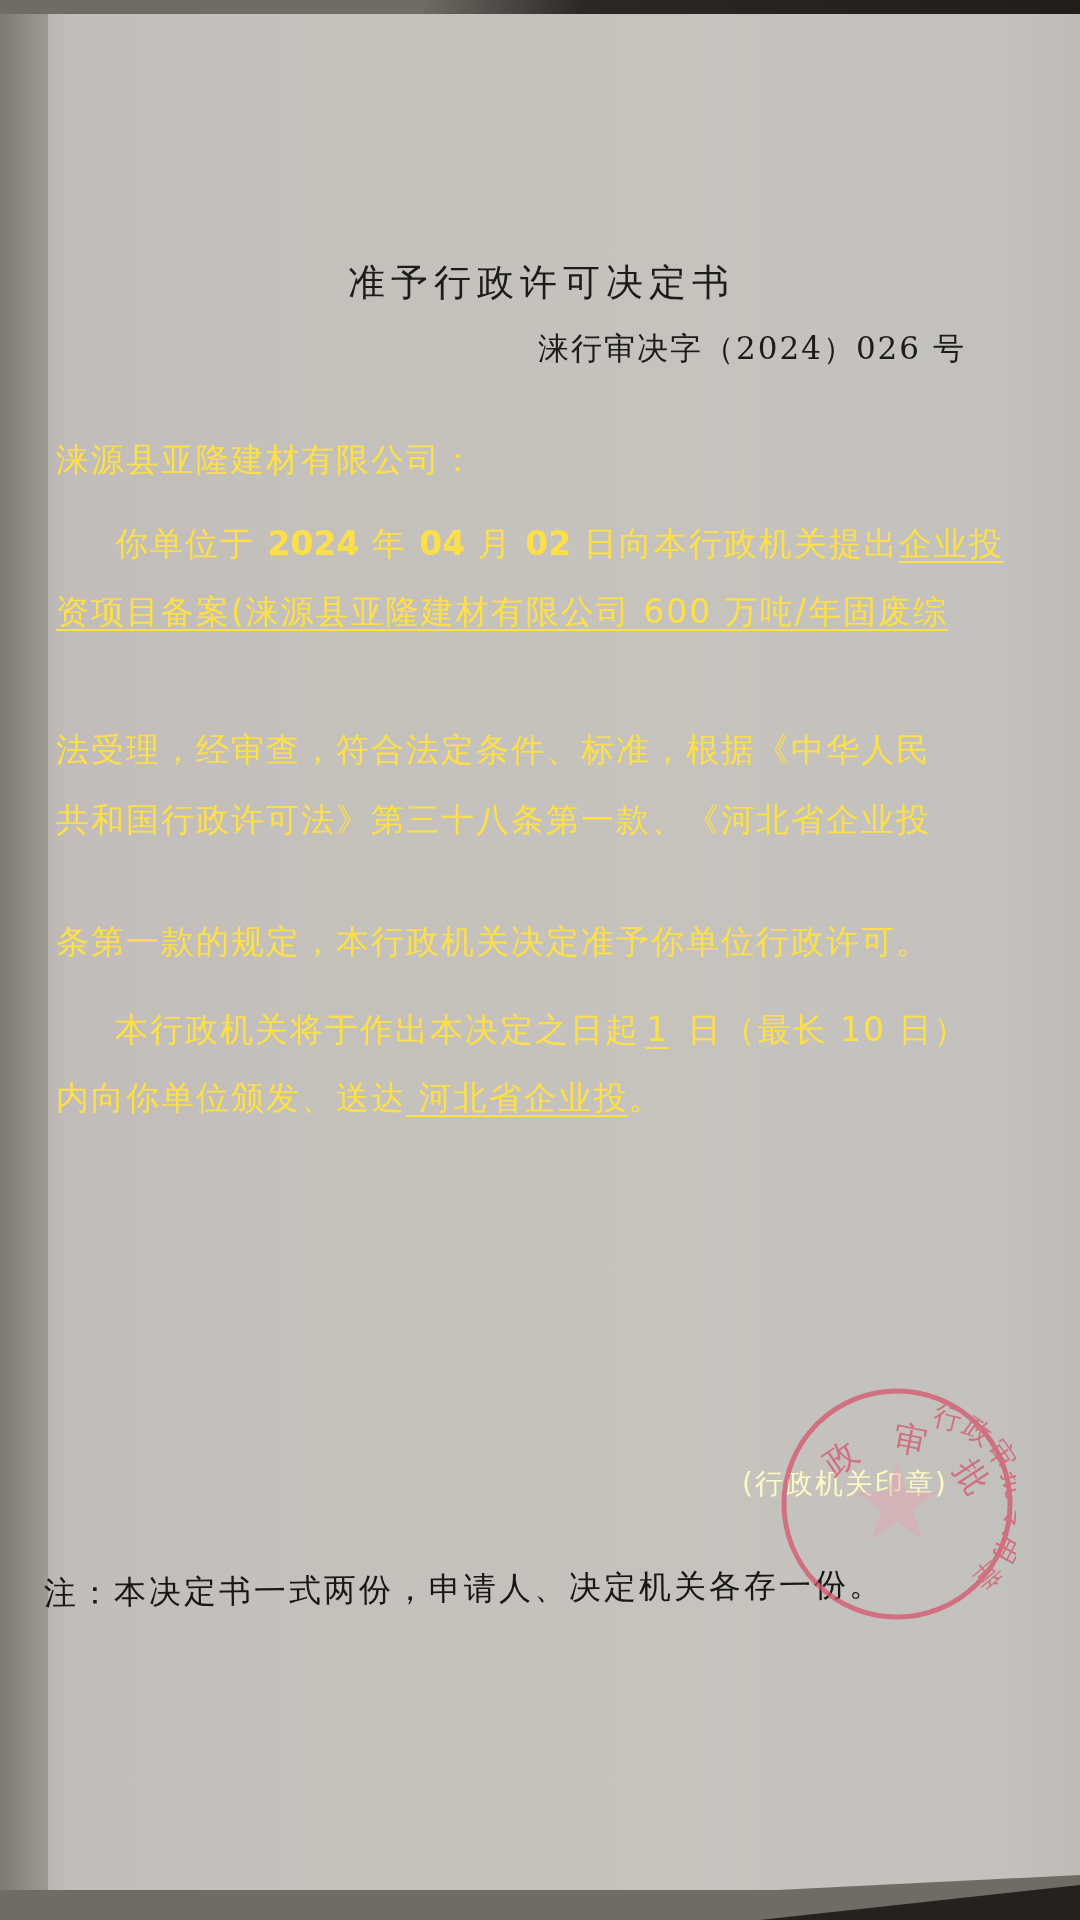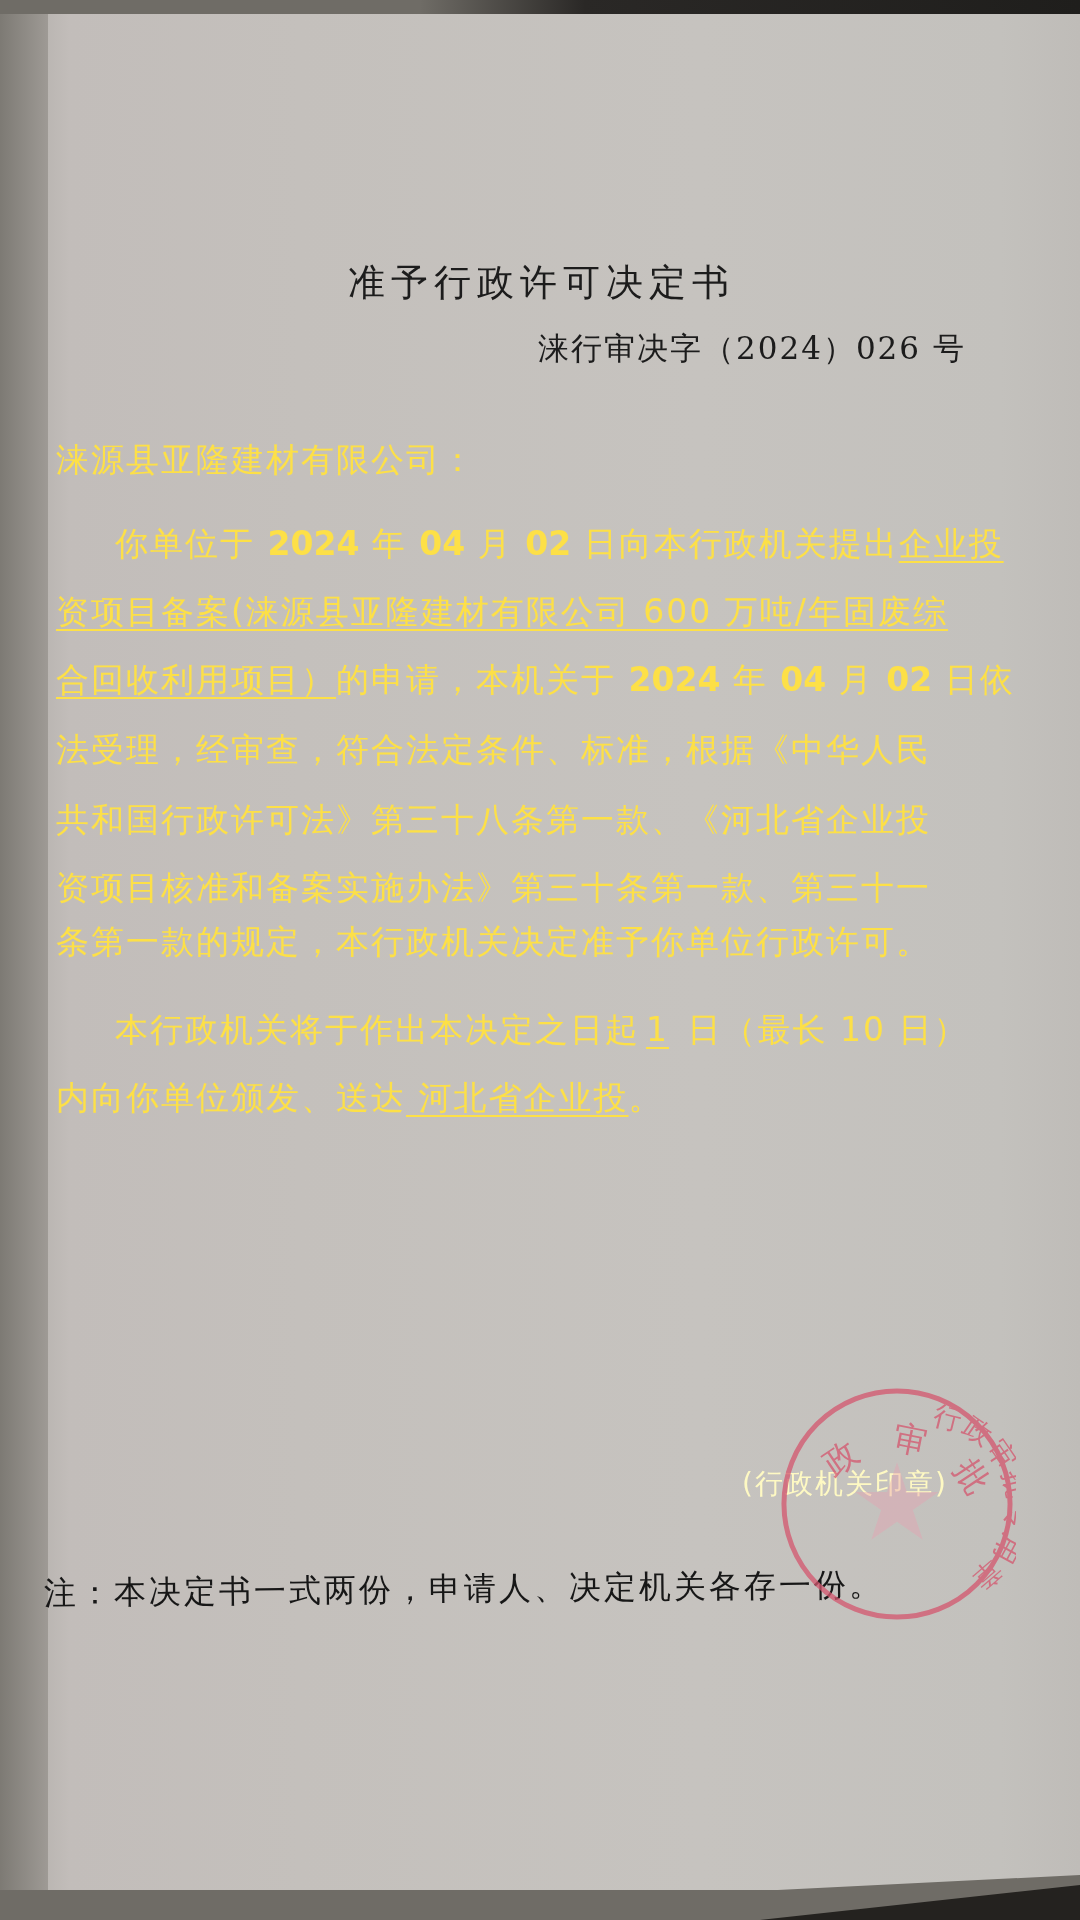--- a/index.html
+++ b/index.html
@@ -63,27 +63,23 @@
   <div class="docno">涞行审决字（2024）026 号</div>
 
   <div class="line" style="top:438px; left:56px;">涞源县亚隆建材有限公司：</div>
 
   <div class="line ind" style="top:522px;">
     <span>你单位于 </span><span class="b">2024</span><span> 年 </span><span class="b">04</span><span> 月 </span><span class="b">02</span><span> 日向本行政机关提出</span><span class="u">企业投</span>
   </div>
 
   <div class="line u" style="top:590px;">资项目备案(涞源县亚隆建材有限公司 600 万吨/年固废综</div>
 
-  <div class="line" style="top:658px;">
-    <span class="u">合回收利用项目）</span><span>的申请，本机关于 </span><span class="b">2024</span><span> 年 </span><span class="b">04</span><span> 月 </span><span class="b">02</span><span> 日依</span>
-  </div>
 
   <div class="line" style="top:728px;">法受理，经审查，符合法定条件、标准，根据《中华人民</div>
   <div class="line" style="top:798px;">共和国行政许可法》第三十八条第一款、《河北省企业投</div>
-  <div class="line" style="top:866px;">资项目核准和备案实施办法》第三十条第一款、第三十一</div>
   <div class="line" style="top:920px;">条第一款的规定，本行政机关决定准予你单位行政许可。</div>
 
   <div class="line ind" style="top:1008px;text-align:center;">
     <span>本行政机关将于作出本决定之日起</span><span class="u" style="padding:0 6px;">1</span><span> 日（最长 10 日）</span>
   </div>
 
   <div class="line" style="top:1076px;">
     <span>内向你单位颁发、送达</span><span class="u"> 河北省企业投</span><span>。</span>
   </div>
 

